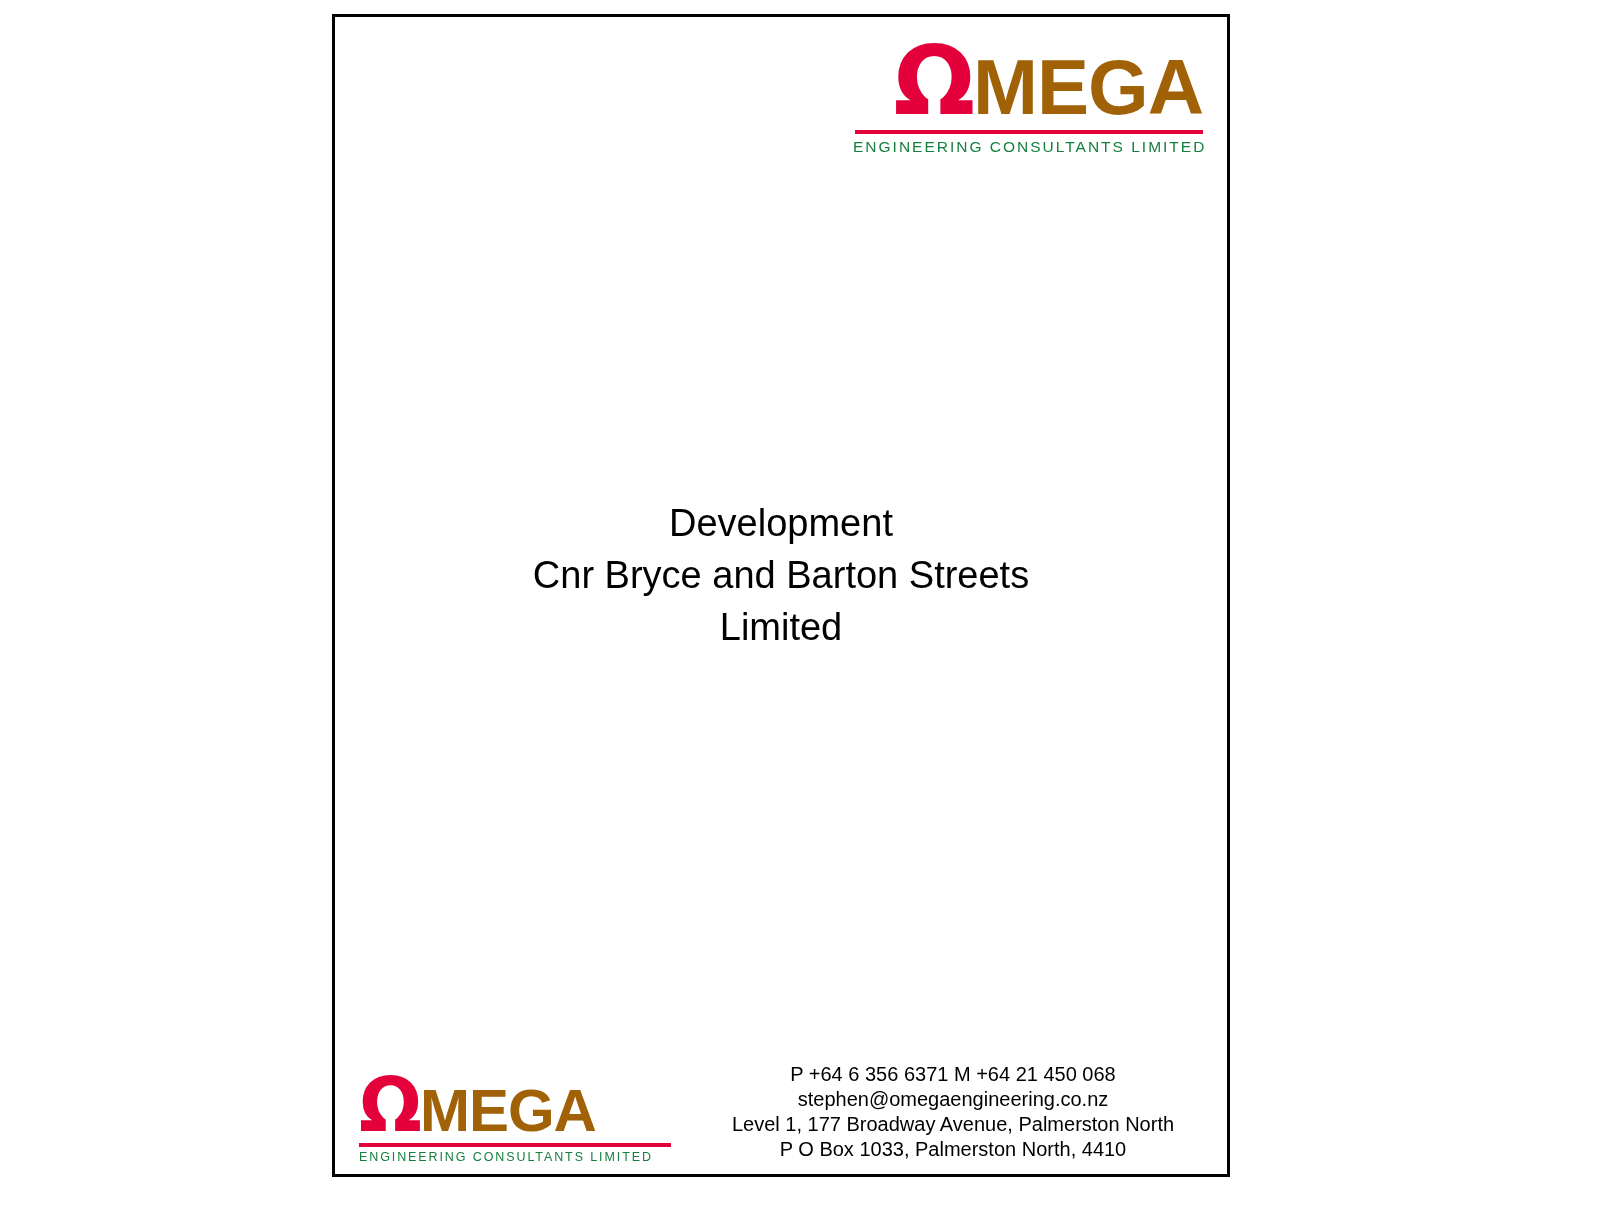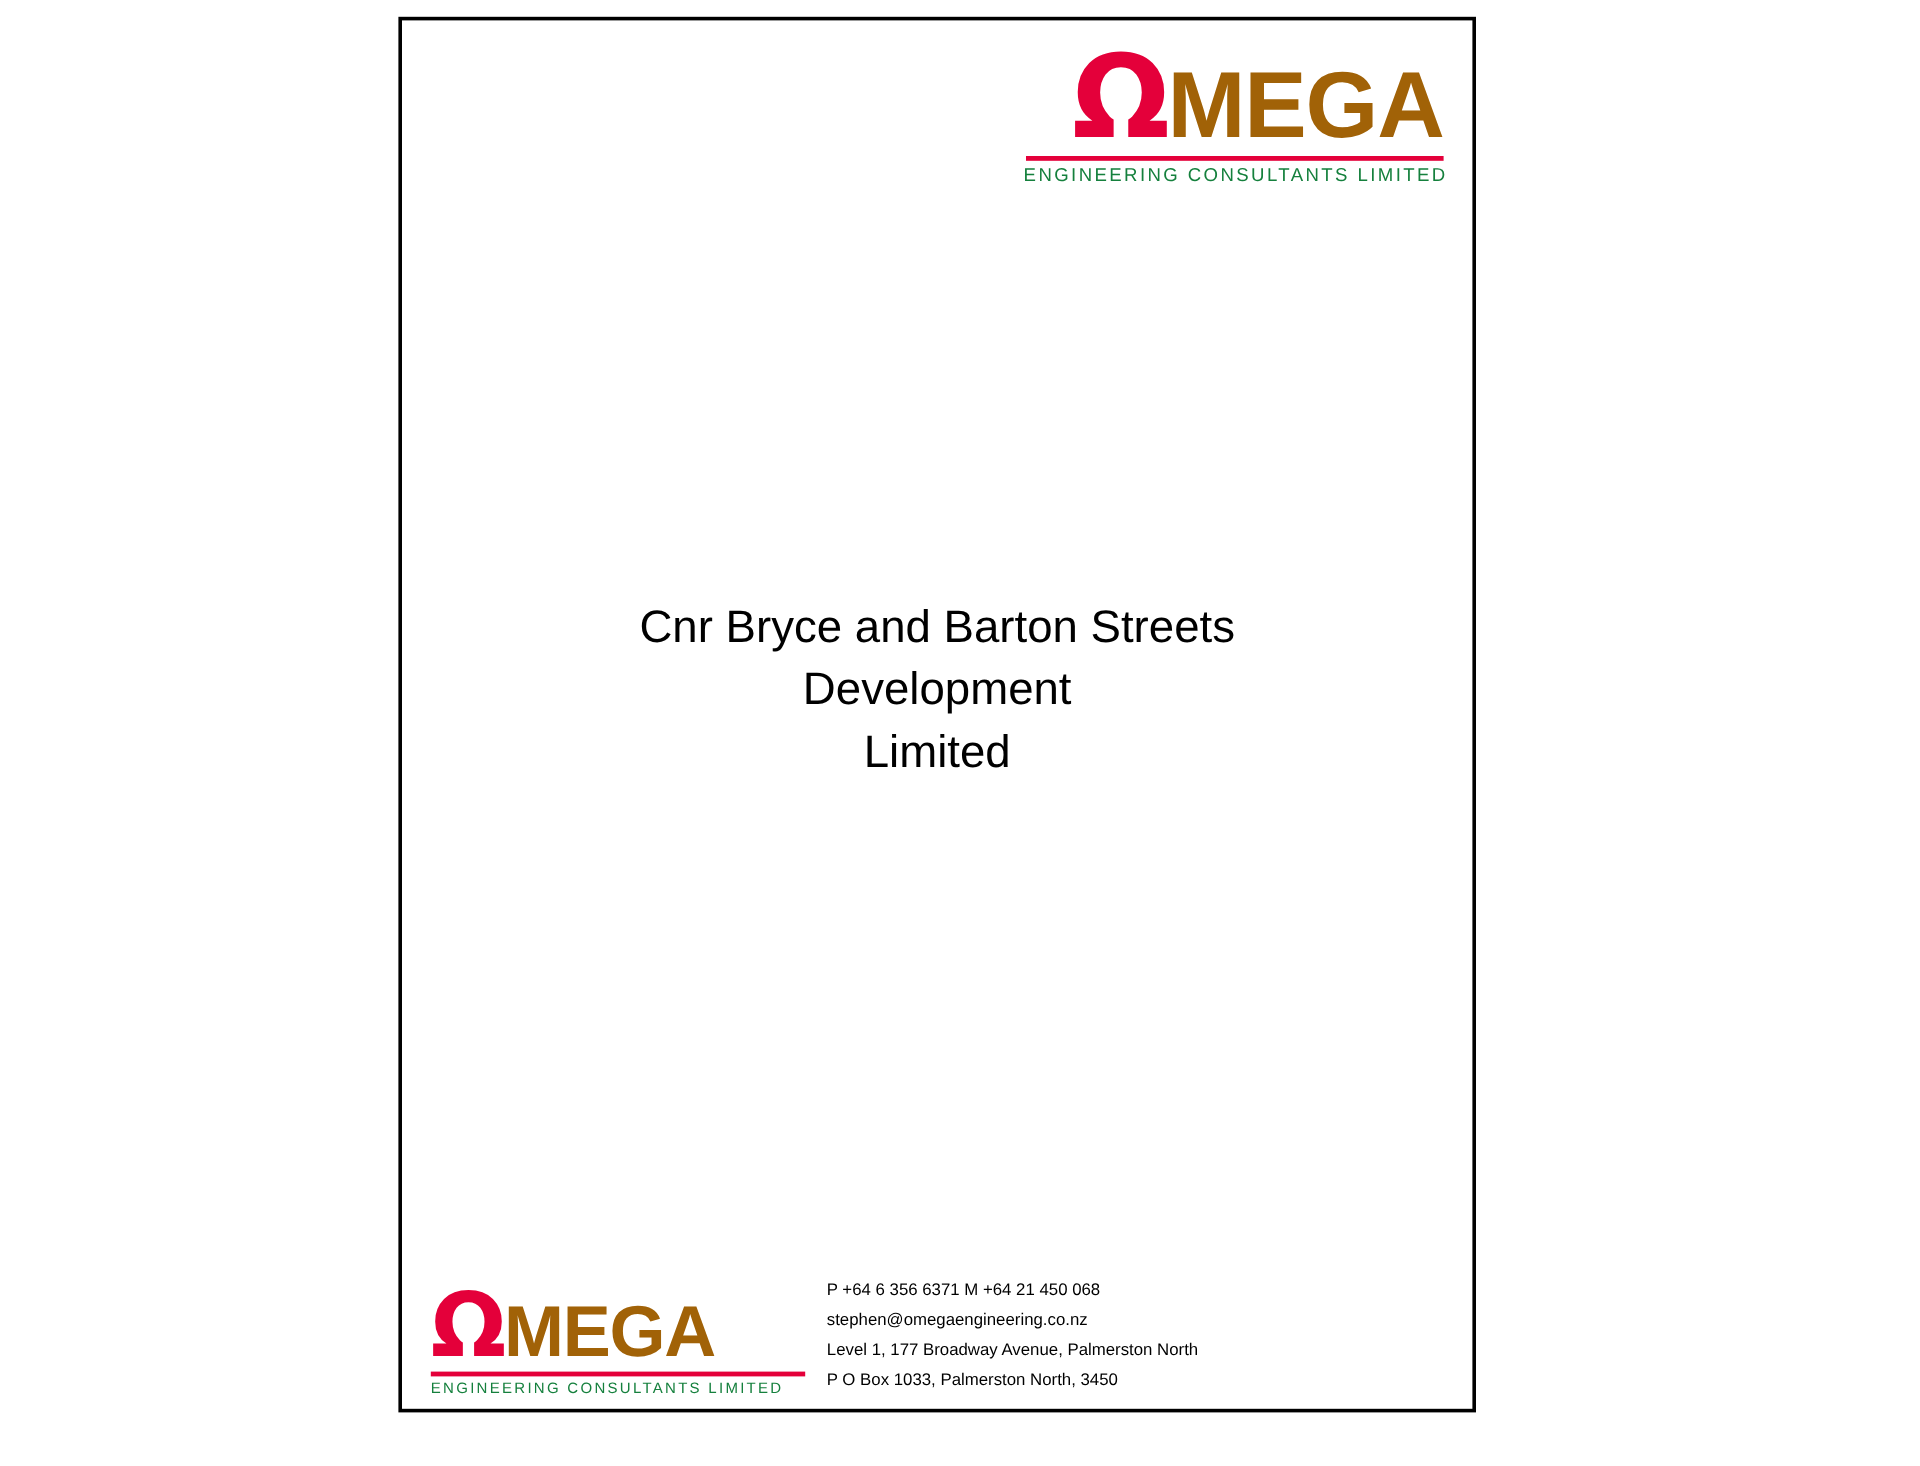--- a/index.html
+++ b/index.html
@@ -102,56 +102,57 @@
     flex: 0 0 330px;
   }
   .footer-logo .logo-omega-char { font-size: 74px; }
   .footer-logo .logo-rest { font-size: 60px; }
   .footer-logo .logo-underline { width: 312px; }
   .footer-logo .logo-tagline { font-size: 12.5px; letter-spacing: 1.9px; margin-top: 3px; }
 
   .footer-contact {
     flex: 1 1 auto;
     color: #000000;
-    font-size: 14px;
+    font-size: 20px;
     line-height: 25px;
     padding-bottom: 2px;
     white-space: nowrap;
+    text-align: center;
   }
   .footer-contact div { display: block; }
 </style>
 </head>
 <body>
 
 <div class="page">
 
   <div class="header-logo">
     <span class="logo-wordmark">
       <span class="logo-omega-char">Ω</span><span class="logo-rest">MEGA</span>
     </span>
     <div class="logo-underline"></div>
     <div class="logo-tagline">Engineering Consultants Limited</div>
   </div>
 
   <div class="title-block">
+    <span class="title-line">Development</span>
     <span class="title-line">Cnr Bryce and Barton Streets</span>
-    <span class="title-line">Development</span>
     <span class="title-line">Limited</span>
   </div>
 
   <div class="footer">
     <div class="footer-logo">
       <span class="logo-wordmark">
         <span class="logo-omega-char">Ω</span><span class="logo-rest">MEGA</span>
       </span>
       <div class="logo-underline"></div>
       <div class="logo-tagline">Engineering Consultants Limited</div>
     </div>
 
     <div class="footer-contact">
       <div>P +64 6 356 6371   M +64 21 450 068</div>
       <div>stephen@omegaengineering.co.nz</div>
       <div>Level 1, 177 Broadway Avenue, Palmerston North</div>
-      <div>P O Box 1033, Palmerston North, 3450</div>
+      <div>P O Box 1033, Palmerston North, 4410</div>
     </div>
   </div>
 
 </div>
 
 </body></html>

